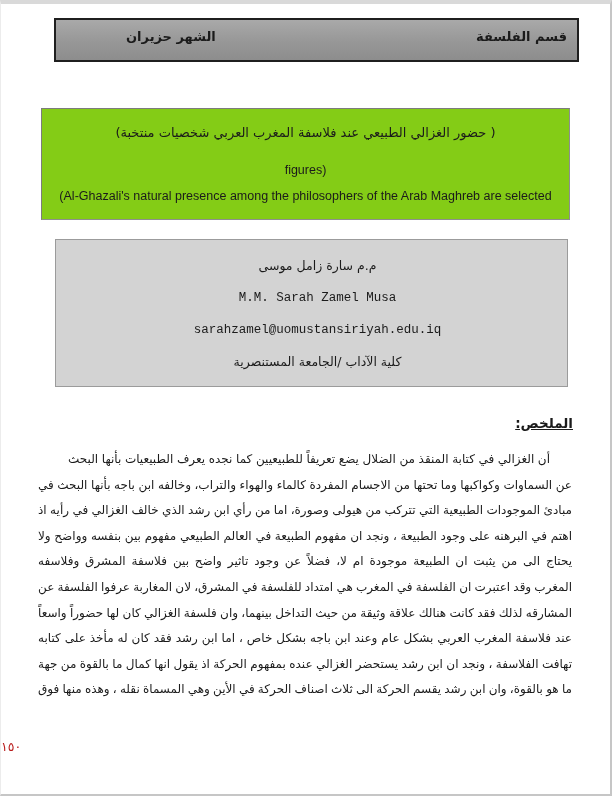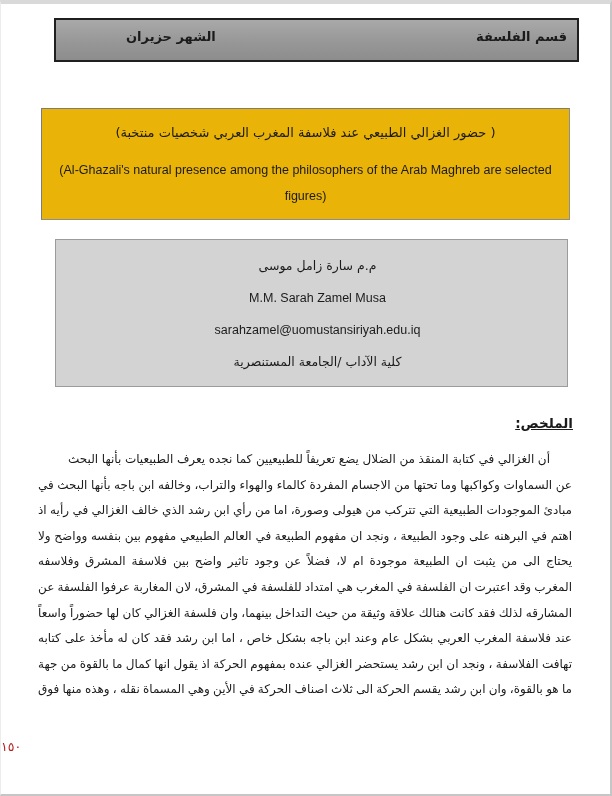--- a/index.html
+++ b/index.html
@@ -25,21 +25,21 @@
     direction:rtl;
     display:flex;
     justify-content:space-between;
     align-items:center;
     padding:0 10px 8px 70px;
     font-weight:bold;
     font-size:13px;
   }
   .title-box{
     margin:46px 40px 0 40px;
-    background:#eab308;
+    background:#84cc16;
     border:1px solid #8e8e8e;
     border-top-color:#7c7c7c;
     border-left-color:#7c7c7c;
     text-align:center;
     padding:14px 2px 10px 2px;
   }
   .title-ar{
     direction:rtl;
     font-size:13px;
     line-height:20px;
@@ -54,21 +54,21 @@
     margin:19px 42px 0 54px;
     background:#d3d3d3;
     border:1px solid #9b9b9b;
     text-align:center;
     padding:10px 0 8px 12px;
   }
   .author-line{
     line-height:32px;
     font-size:12.5px;
   }
-  .latin{font-family:Liberation Sans, sans-serif;}
+  .latin{font-family:Liberation Mono, monospace;}
   .arabic{direction:rtl;}
   .abstract-heading{
     margin:28px 37px 0 37px;
     direction:rtl;
     text-align:right;
     font-weight:bold;
     font-size:13.5px;
     text-decoration:underline;
   }
   .abstract-body{
@@ -102,22 +102,22 @@
 
 <div class="page">
 
   <div class="header-bar">
     <span>قسم الفلسفة</span>
     <span>الشهر حزيران</span>
   </div>
 
   <div class="title-box">
     <div class="title-ar">( حضور الغزالي الطبيعي عند فلاسفة المغرب العربي شخصيات منتخبة)</div>
+    <div class="title-en">figures)</div>
     <div class="title-en">(Al-Ghazali's natural presence among the philosophers of the Arab Maghreb are selected</div>
-    <div class="title-en">figures)</div>
   </div>
 
   <div class="author-box">
     <div class="author-line arabic">م.م سارة زامل موسى</div>
     <div class="author-line latin">M.M. Sarah Zamel Musa</div>
     <div class="author-line latin">sarahzamel@uomustansiriyah.edu.iq</div>
     <div class="author-line arabic">كلية الآداب /الجامعة المستنصرية</div>
   </div>
 
   <div class="abstract-heading">الملخص:</div>

